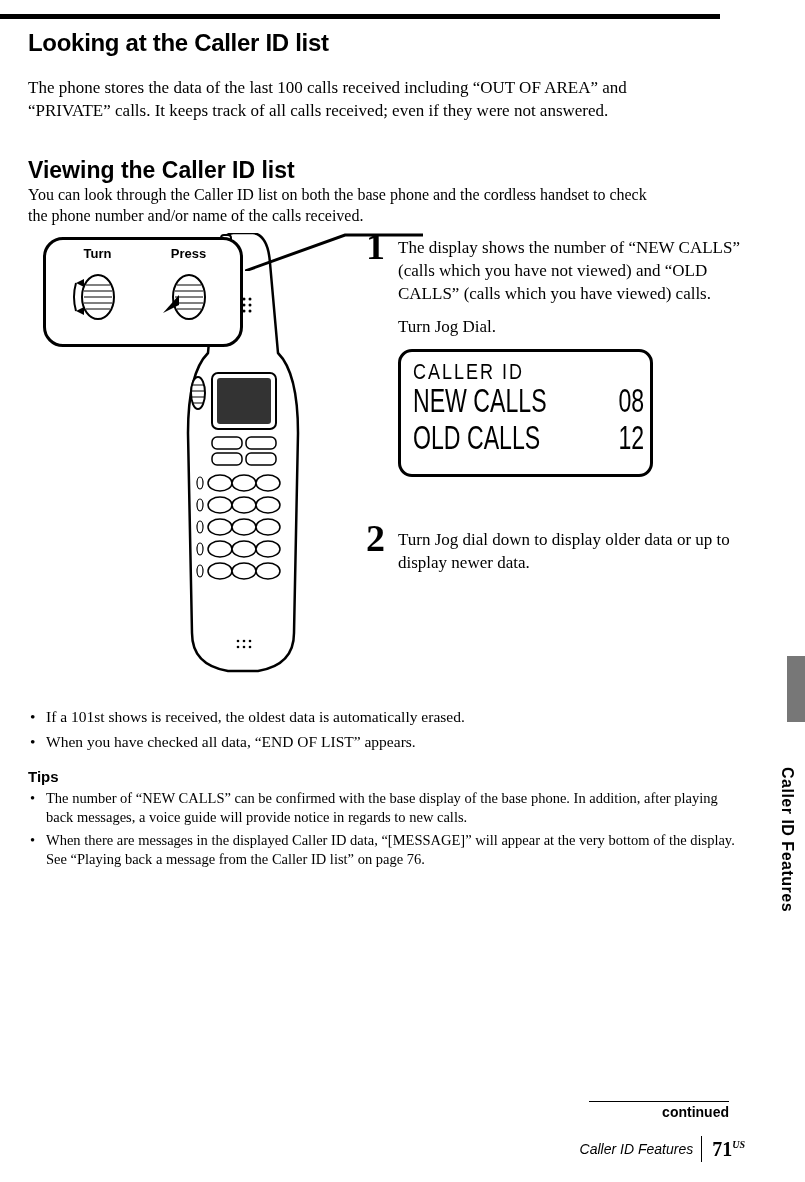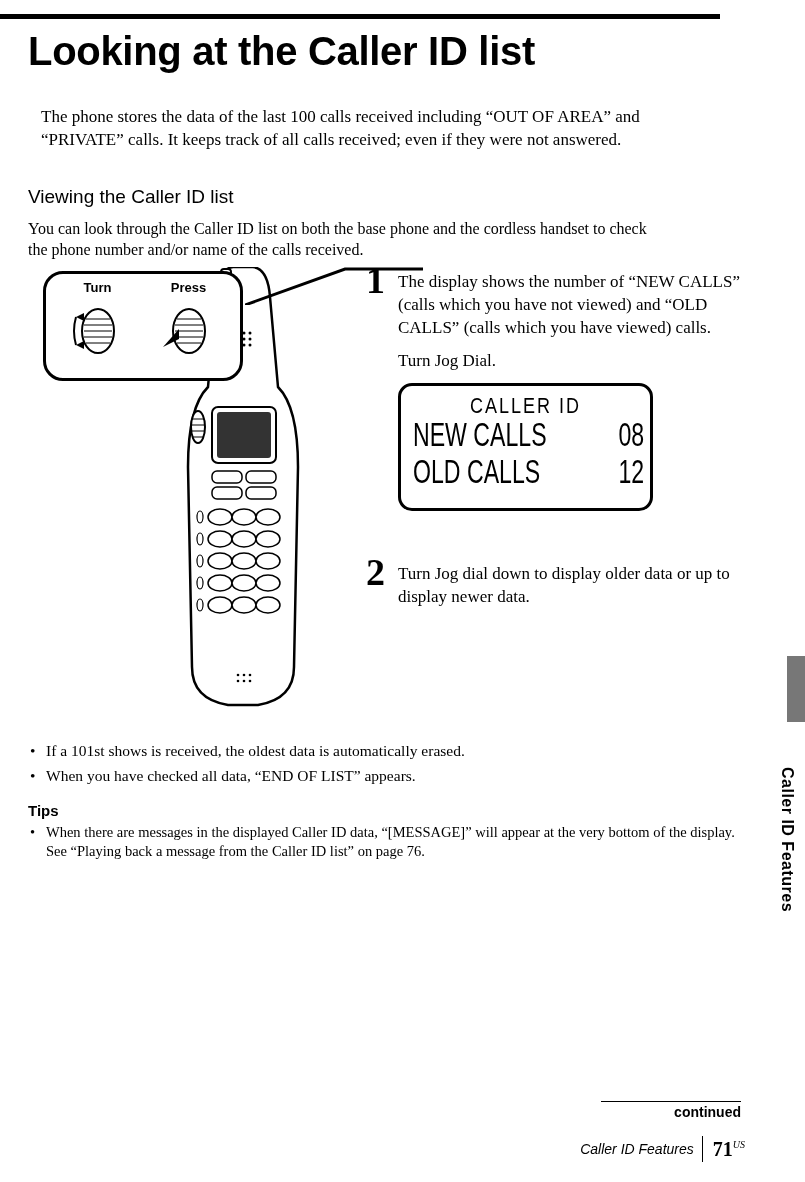--- a/index.html
+++ b/index.html
@@ -16,37 +16,35 @@
     position: absolute;
     top: 14px;
     left: 0;
     width: 720px;
     height: 5px;
     background: #000;
   }
   h1.page-title {
     font-family: Verdana, Geneva, Arial, sans-serif;
     font-weight: 700;
-    font-size: 40px;
+    font-size: 24px;
     letter-spacing: -0.3px;
     margin-top: 4px;
-    margin-bottom: 32px;
+    margin-bottom: 20px;
   }
   p.intro {
     font-size: 17px;
     line-height: 1.35;
     max-width: 600px;
     margin-bottom: 34px;
-    margin-left: 13px;
   }
   h2.sub {
     font-family: Verdana, Geneva, Arial, sans-serif;
-    font-weight: 400;
-    font-size: 19px;
-    margin-bottom: 10px;
+    font-weight: 700;
+    font-size: 23px;
   }
   p.sub-intro {
     font-size: 16px;
     line-height: 1.35;
     max-width: 620px;
   }
   .step-area {
     display: flex;
     align-items: flex-start;
     gap: 28px;
@@ -126,21 +124,20 @@
   .lcd {
     margin: 8px 0 26px 0;
     width: 255px;
     height: 128px;
     border: 3px solid #000;
     border-radius: 14px;
     padding: 8px 12px 6px 12px;
     font-family: "Courier New", monospace;
     line-height: 1;
     position: relative;
-    text-align: center;
   }
   .lcd .hdr {
     font-family: "Arial Narrow", Arial, sans-serif;
     letter-spacing: 2px;
     font-size: 18px;
     font-weight: 400;
     transform: scaleY(1.25);
     transform-origin: top left;
     margin-bottom: 4px;
   }
@@ -200,21 +197,21 @@
   }
   .side-tab .txt {
     writing-mode: vertical-rl;
     font-family: Arial, Helvetica, sans-serif;
     font-weight: 700;
     font-size: 16px;
     letter-spacing: 0.5px;
   }
   .continued {
     position: absolute;
-    right: 64px;
+    right: 76px;
     bottom: 62px;
     text-align: right;
     font-family: Arial, Helvetica, sans-serif;
     font-weight: 700;
     font-size: 14px;
     border-top: 1.5px solid #000;
     width: 140px;
     padding-top: 2px;
   }
   .footer {
@@ -239,21 +236,21 @@
     height: 26px;
     display:flex;align-items:center;
   }
   .footer .pg {
     font-family: "Palatino Linotype", Georgia, serif;
     font-weight: 700;
     font-size: 20px;
   }
   .footer .pg sup {
     font-size: 10px;
-    font-weight: 400;
+    font-weight: 700;
     font-style: italic;
     vertical-align: super;
   }
 </style>
 </head>
 <body>
 
 <div class="top-rule"></div>
 
 <h1 class="page-title">Looking at the Caller ID list</h1>
@@ -402,20 +399,21 @@
 </div>
 
 <div class="notes-block">
   <ul>
     <li>If a 101st shows is received, the oldest data is automatically erased.</li>
     <li>When you have checked all data, “END OF LIST” appears.</li>
   </ul>
 
   <div class="nh">Tips</div>
   <ul class="tips">
+    <li>The number of “NEW CALLS” can be confirmed with the base display of the base phone. In addition, after playing back messages, a voice guide will provide notice in regards to new calls.</li>
     <li>When there are messages in the displayed Caller ID data, “[MESSAGE]” will appear at the very bottom of the display. See “Playing back a message from the Caller ID list” on page 76.</li>
   </ul>
 </div>
 
 <div class="side-tab">
   <div class="pre-block"></div>
   <span class="txt">Caller ID Features</span>
 </div>
 
 <div class="continued">continued</div>

